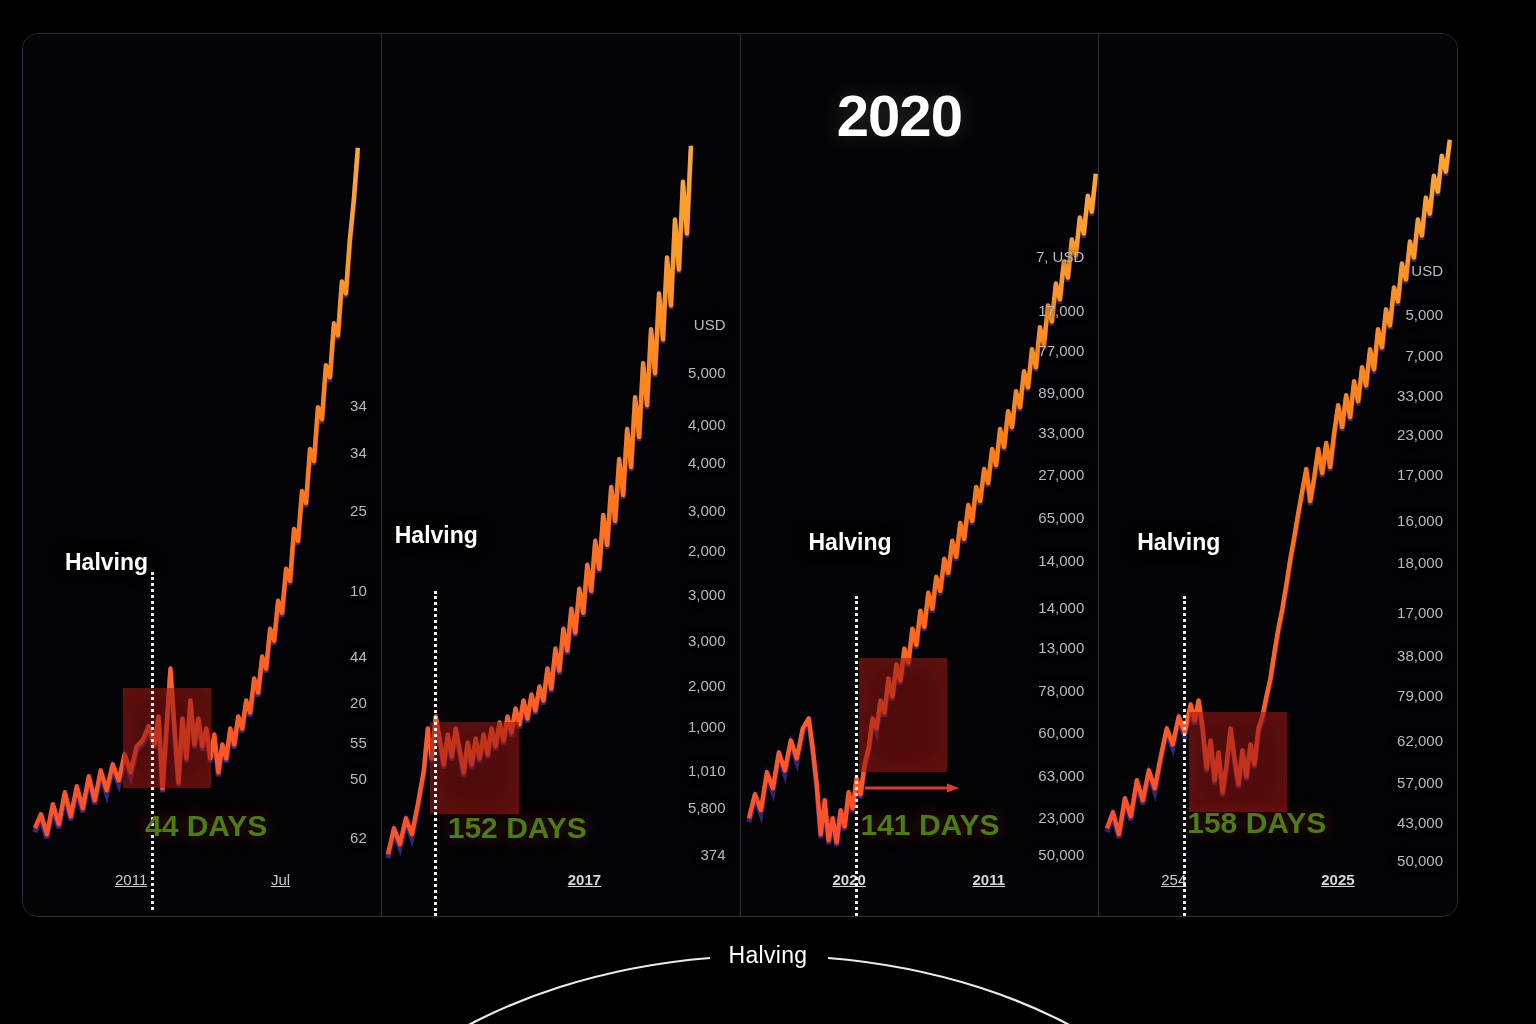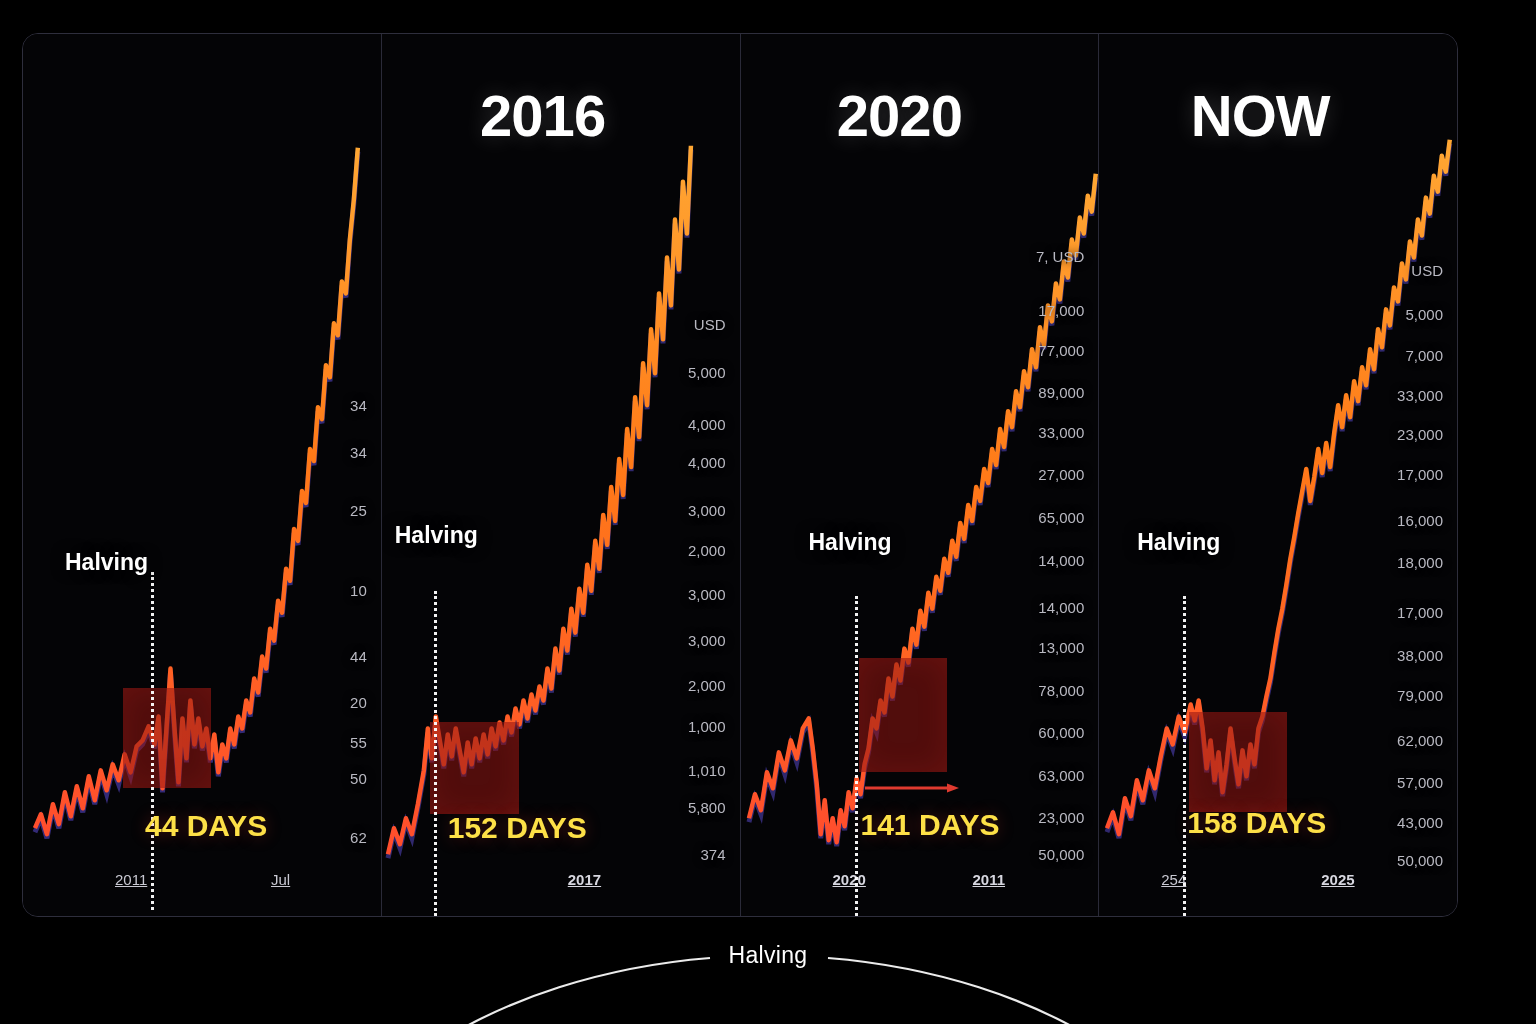--- a/index.html
+++ b/index.html
@@ -67,21 +67,21 @@
   
   .hl-box {
     position:absolute; z-index:4;
     background:rgba(146,22,18,.55);
     box-shadow:inset 0 0 30px rgba(200,40,30,.2);
   }
 
   
   .days {
     position:absolute; z-index:7;
-    color:#fde047; font-size:30px; font-weight:bold;
+    color:#4d7c0f; font-size:30px; font-weight:bold;
     white-space:nowrap;
     text-shadow:0 0 16px rgba(224,58,47,.35);
   }
   .days-arrow { position:absolute; z-index:7; height:12px; }
   .days-arrow svg { display:block; }
 
   
   .yaxis {
     position:absolute; right:8px; top:0; bottom:0;
     width:70px; z-index:5;
@@ -145,21 +145,20 @@
         <div class="ytick" style="top:660px;">20</div>
         <div class="ytick" style="top:700px;">55</div>
         <div class="ytick" style="top:736px;">50</div>
         <div class="ytick" style="top:795px;">62</div>
       </div>
       <div class="xtick plain" style="left:92px;">2011</div>
       <div class="xtick plain" style="left:248px;">Jul</div>
     </div>
 
     <div class="panel">
-      <div class="panel-title">2016</div>
       <div class="plot">
         <svg viewBox="0 0 359 884" preserveAspectRatio="none">
           <polyline fill="none" stroke="#5b4bd6" stroke-width="5" opacity=".5" points="6,826 12,800 18,816 24,790 30,806 36,776 42,742 46,700 50,730 54,688 58,712 62,736 66,706 70,728 74,700 78,722 82,744 86,714 90,736 94,710 98,730 102,706 106,726 110,700 114,718 118,694 122,712 126,688 130,704 134,680 138,696 142,672 146,690 150,666 154,682 158,658 162,672 166,640 170,660 174,620 178,642 182,600 186,622 190,580 194,604 198,560 202,584 206,536 210,562 214,512 218,540 222,486 226,516 230,458 234,492 238,430 242,466 246,400 250,438 254,368 258,408 262,334 266,376 270,300 274,344 278,264 282,310 286,228 290,276 294,190 298,240 302,152 306,204 310,116"></polyline>
           <polyline fill="none" stroke="url(#g1)" stroke-width="4.5" stroke-linejoin="round" points="6,822 12,796 18,812 24,786 30,802 36,772 42,738 46,696 50,726 54,684 58,708 62,732 66,702 70,724 74,696 78,718 82,740 86,710 90,732 94,706 98,726 102,702 106,722 110,696 114,714 118,690 122,708 126,684 130,700 134,676 138,692 142,668 146,686 150,662 154,678 158,654 162,668 166,636 170,656 174,616 178,638 182,596 186,618 190,576 194,600 198,556 202,580 206,532 210,558 214,508 218,536 222,482 226,512 230,454 234,488 238,426 242,462 246,396 250,434 254,364 258,404 262,330 266,372 270,296 274,340 278,260 282,306 286,224 290,272 294,186 298,236 302,148 306,200 310,112"></polyline>
         </svg>
       </div>
       <div class="hl-box" style="left:48px; top:688px; width:89px; height:92px;"></div>
       <div class="halving-line" style="left:52px; top:557px; height:325px;"></div>
       <div class="halving-label" style="left:13px; top:488px;">Halving</div>
       <div class="days" style="left:66px; top:777px;">152 DAYS</div>
@@ -214,21 +213,20 @@
         <div class="ytick" style="top:690px;">60,000</div>
         <div class="ytick" style="top:733px;">63,000</div>
         <div class="ytick" style="top:775px;">23,000</div>
         <div class="ytick" style="top:812px;">50,000</div>
       </div>
       <div class="xtick" style="left:92px;">2020</div>
       <div class="xtick" style="left:232px;">2011</div>
     </div>
 
     <div class="panel">
-      <div class="panel-title">NOW</div>
       <div class="plot">
         <svg viewBox="0 0 359 884" preserveAspectRatio="none">
           <polyline fill="none" stroke="#5b4bd6" stroke-width="5" opacity=".5" points="8,800 14,784 20,806 26,770 32,788 38,752 44,772 50,742 56,760 62,728 68,700 74,716 80,688 86,704 92,676 96,692 100,672 104,700 108,740 112,712 116,752 120,724 124,764 128,736 132,700 136,730 140,756 144,722 148,748 152,716 156,736 160,700 164,688 168,668 172,650 176,624 180,600 184,580 188,556 192,530 196,508 200,484 204,462 208,440 212,472 216,448 220,420 224,444 228,414 232,438 236,404 240,376 244,398 248,366 252,388 256,352 260,372 264,338 268,356 272,320 276,340 280,300 284,318 288,280 292,296 296,258 300,272 304,234 308,250 312,212 316,228 320,190 324,206 328,168 332,184 336,146 340,162 344,126 348,142 352,110"></polyline>
           <polyline fill="none" stroke="url(#g1)" stroke-width="4.5" stroke-linejoin="round" points="8,796 14,780 20,802 26,766 32,784 38,748 44,768 50,738 56,756 62,724 68,696 74,712 80,684 86,700 92,672 96,688 100,668 104,696 108,736 112,708 116,748 120,720 124,760 128,732 132,696 136,726 140,752 144,718 148,744 152,712 156,732 160,696 164,684 168,664 172,646 176,620 180,596 184,576 188,552 192,526 196,504 200,480 204,458 208,436 212,468 216,444 220,416 224,440 228,410 232,434 236,400 240,372 244,394 248,362 252,384 256,348 260,368 264,334 268,352 272,316 276,336 280,296 284,314 288,276 292,292 296,254 300,268 304,230 308,246 312,208 316,224 320,186 324,202 328,164 332,180 336,142 340,158 344,122 348,138 352,106"></polyline>
         </svg>
       </div>
       <div class="hl-box" style="left:90px; top:678px; width:98px; height:100px;"></div>
       <div class="halving-line" style="left:84px; top:562px; height:320px;"></div>
       <div class="halving-label" style="left:38px; top:495px;">Halving</div>
       <div class="days" style="left:88px; top:772px;">158 DAYS</div>

